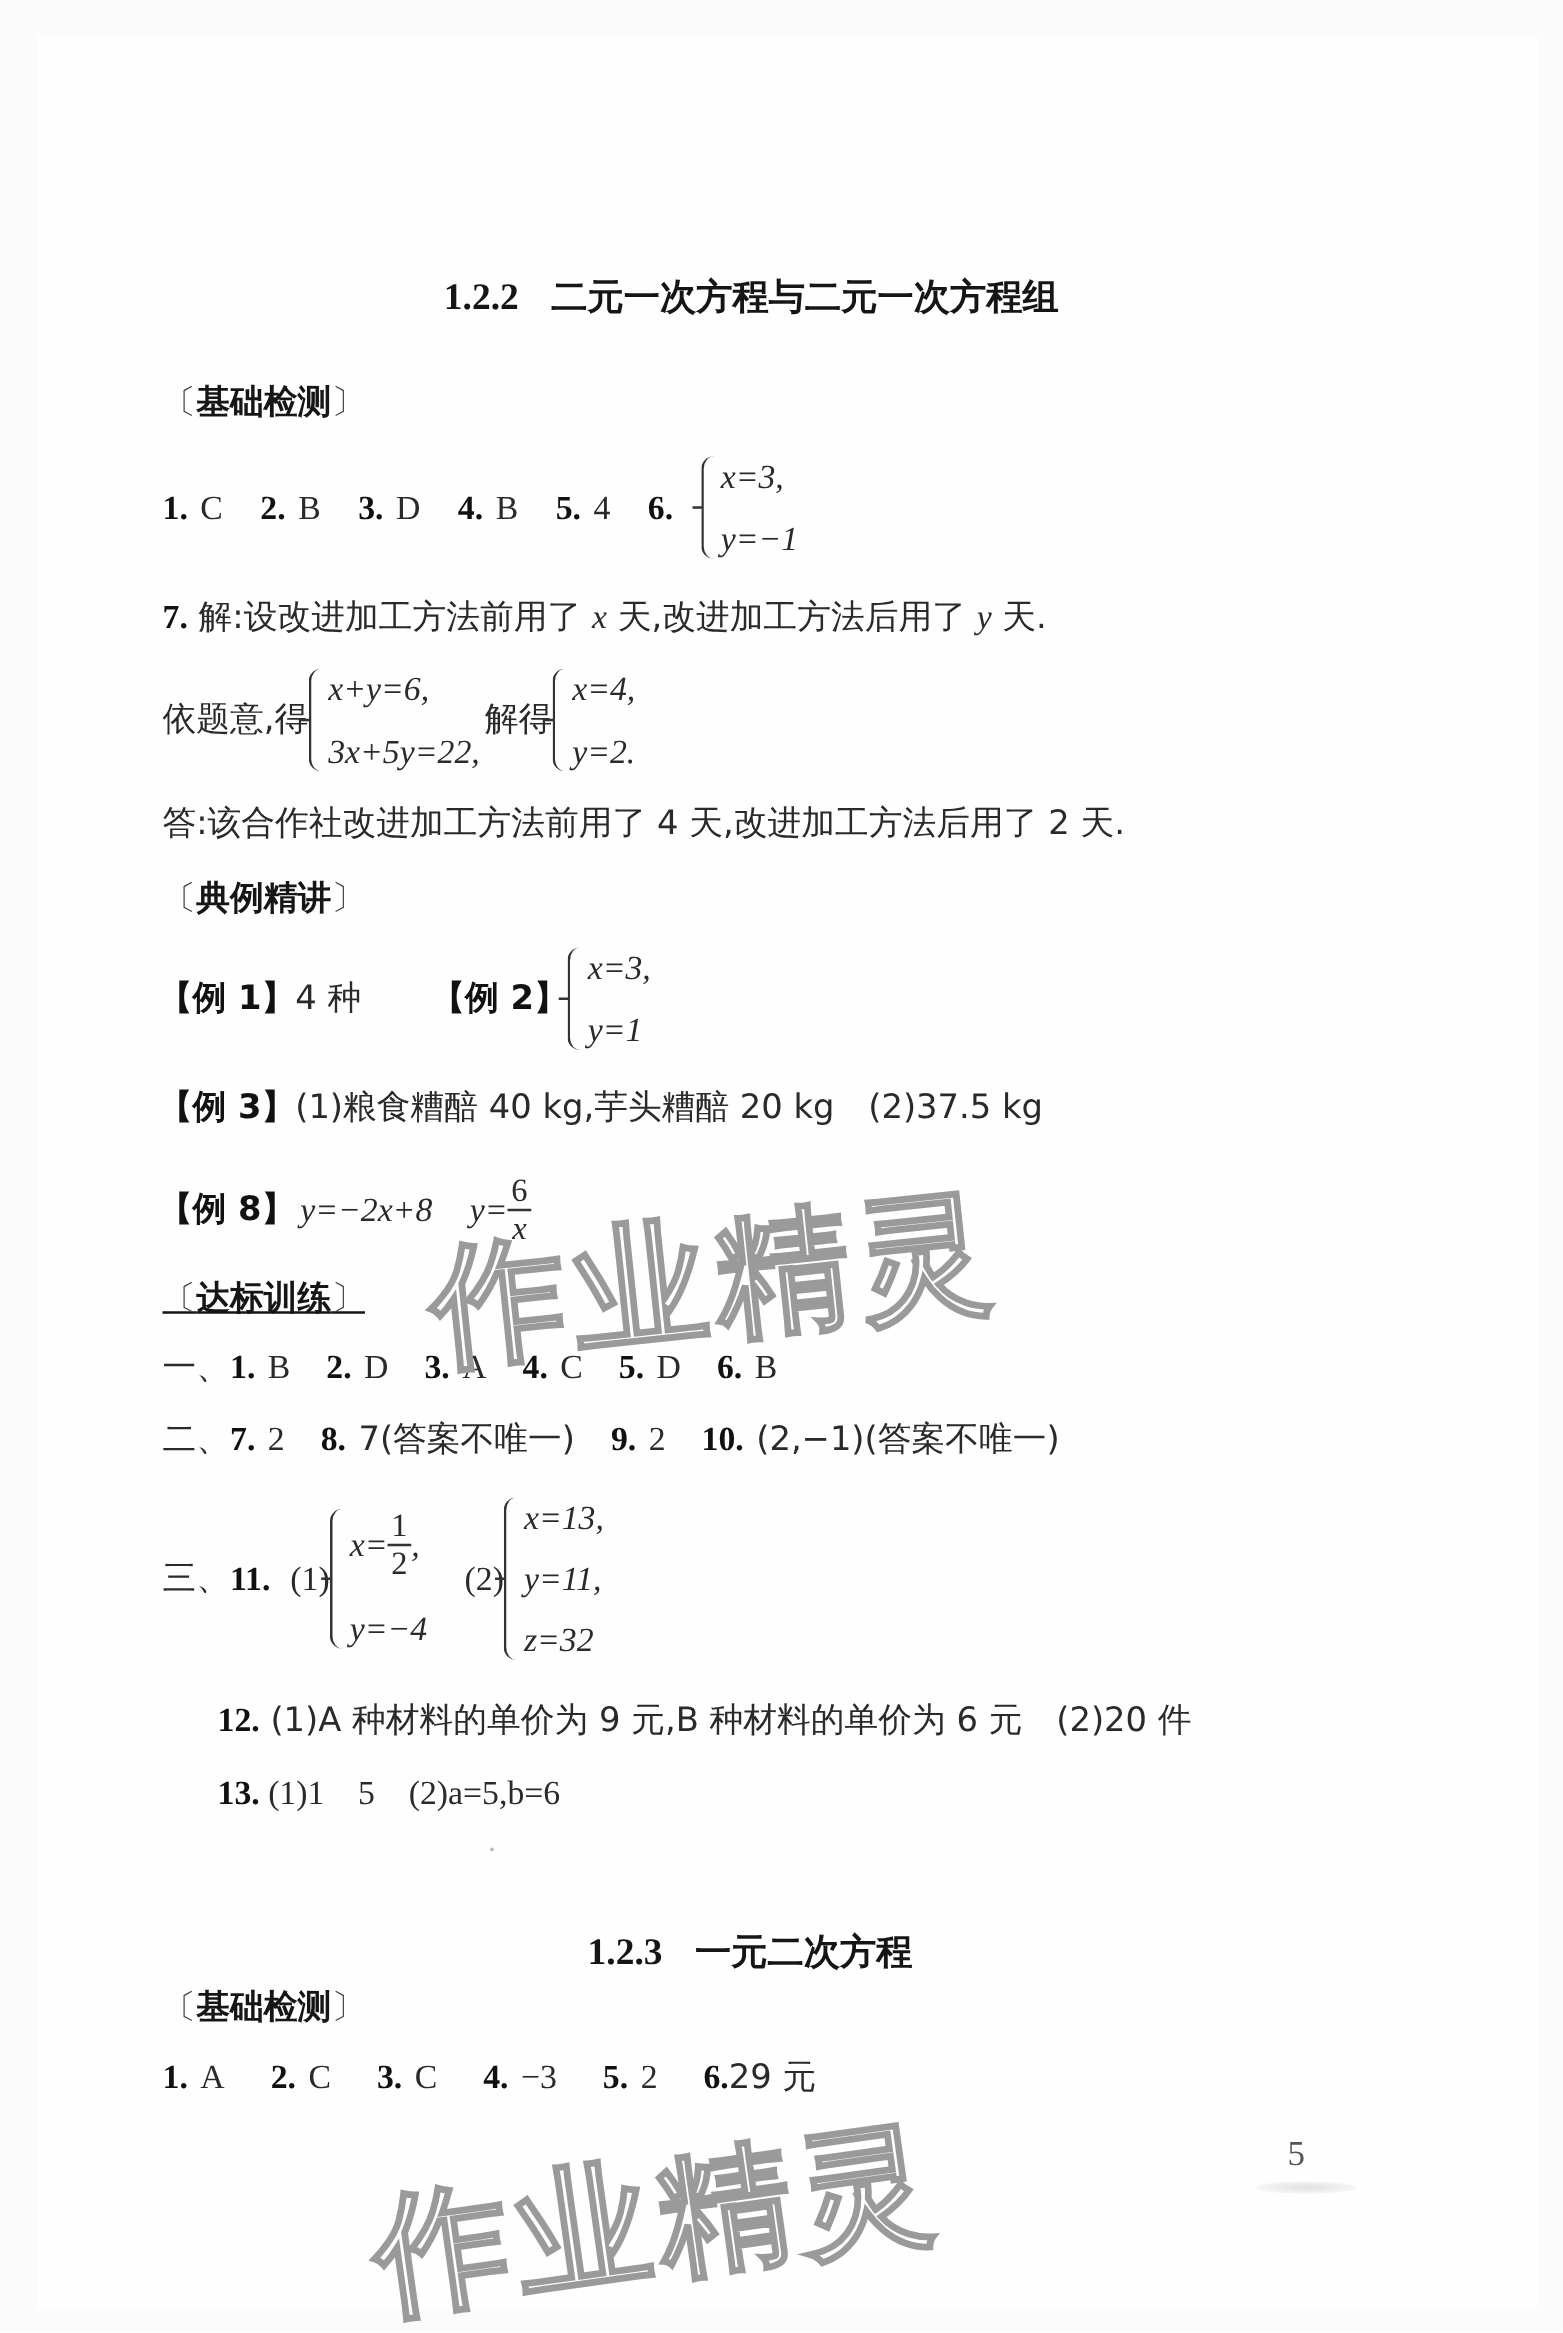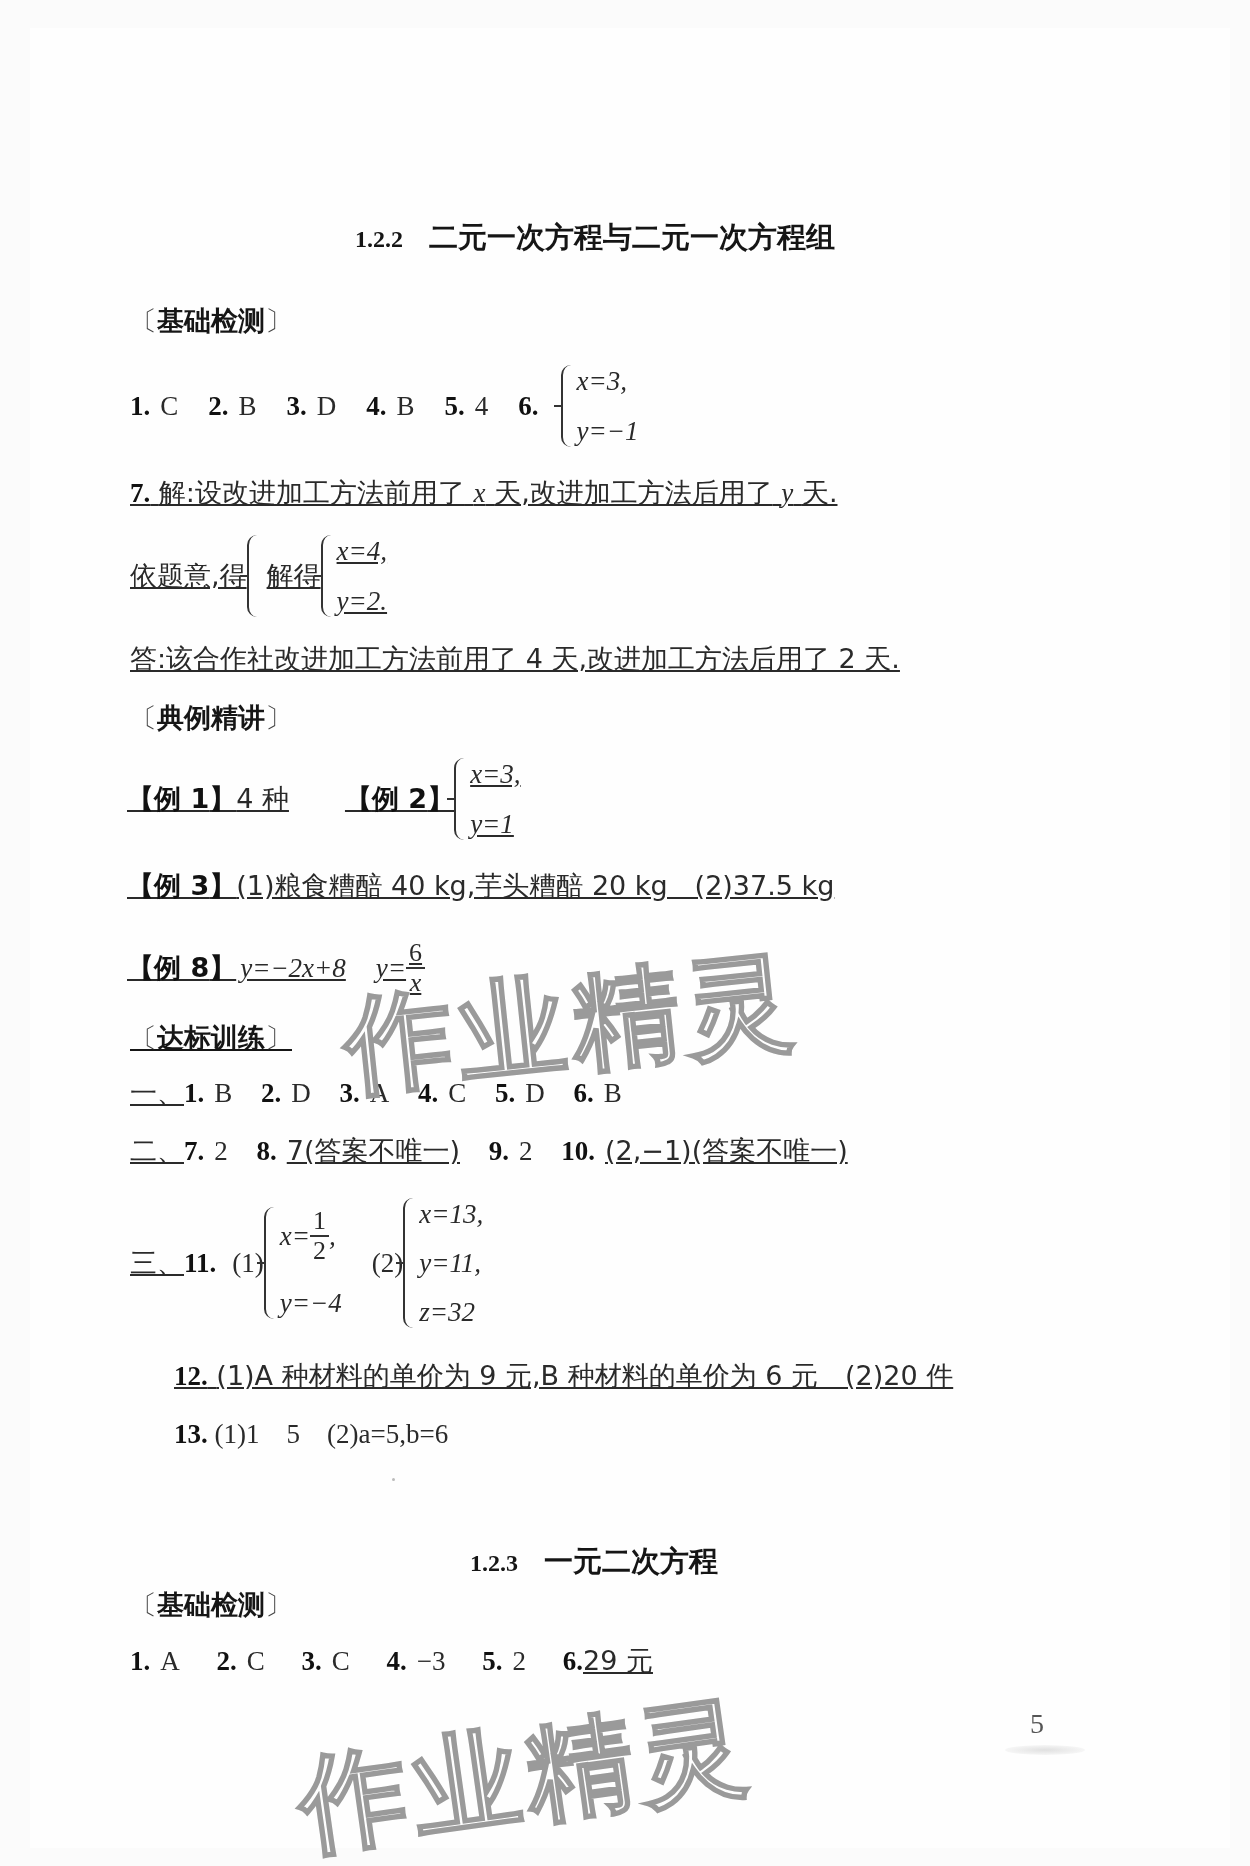--- a/index.html
+++ b/index.html
@@ -8,26 +8,26 @@
     background: #fbfbfb;
     font-family: "DejaVu Serif", "Liberation Serif", serif;
     color: #1f1f1f;
   }
   .page-inner {
     position: absolute; left: 30px; top: 28px; width: 1200px; height: 1820px;
     background: #fefefe;
   }
   .abs { position: absolute; white-space: nowrap; }
   .txt { font-size: 27px; line-height: 32px; color: #2a2a2a; }
-  .sans { font-family: "DejaVu Sans", "Liberation Sans", sans-serif; text-decoration: underline; }
+  .sans { font-family: "DejaVu Sans", "Liberation Sans", sans-serif; }
   .b { font-weight: bold; color: #111; font-family: "Liberation Serif", serif; }
   .it { font-style: italic; font-family: "Liberation Serif", serif; }
   .lserif { font-family: "Liberation Serif", serif; }
   .title { font-size: 29px; font-weight: bold; color: #151515; font-family: "DejaVu Sans", sans-serif; }
-  .title .num { font-family: "Liberation Serif", serif; font-weight: bold; font-size: 24px; margin-right: 26px; }
+  .title .num { font-family: "Liberation Serif", serif; font-weight: bold; font-size: 30px; margin-right: 26px; }
   .section-label { font-size: 27px; font-weight: bold; color: #161616; font-family: "DejaVu Sans", sans-serif; }
   .section-label .br { font-weight: normal; color: #444; }
   .gap { display: inline-block; width: 22px; }
   .gap-s { display: inline-block; width: 10px; }
   .gap-l { display: inline-block; width: 30px; }
 
   
   .sys { display: inline-flex; align-items: stretch; vertical-align: middle; }
   .brace {
     width: 10px; border-left: 2px solid #333; border-radius: 10px 0 0 10px;
@@ -105,20 +105,24 @@
   <span class="it">x</span>
   <span>天,改进加工方法后用了</span>
   <span class="it">y</span>
   <span>天.</span>
 </div>
 
 <div class="abs txt sans" style="left:130px; top:535px; height:82px; display:flex; align-items:center;">
   <span>依题意,得</span>
   <span class="sys" style="height:82px;">
     <span class="brace"></span>
+    <span class="sys-lines">
+      <span class="sys-line it">x+y=6,</span>
+      <span class="sys-line it">3x+5y=22,</span>
+    </span>
   </span>
   <span style="margin-left:4px;">解得</span>
   <span class="sys" style="height:82px;">
     <span class="brace"></span>
     <span class="sys-lines">
       <span class="sys-line it">x=4,</span>
       <span class="sys-line it">y=2.</span>
     </span>
   </span>
 </div>

